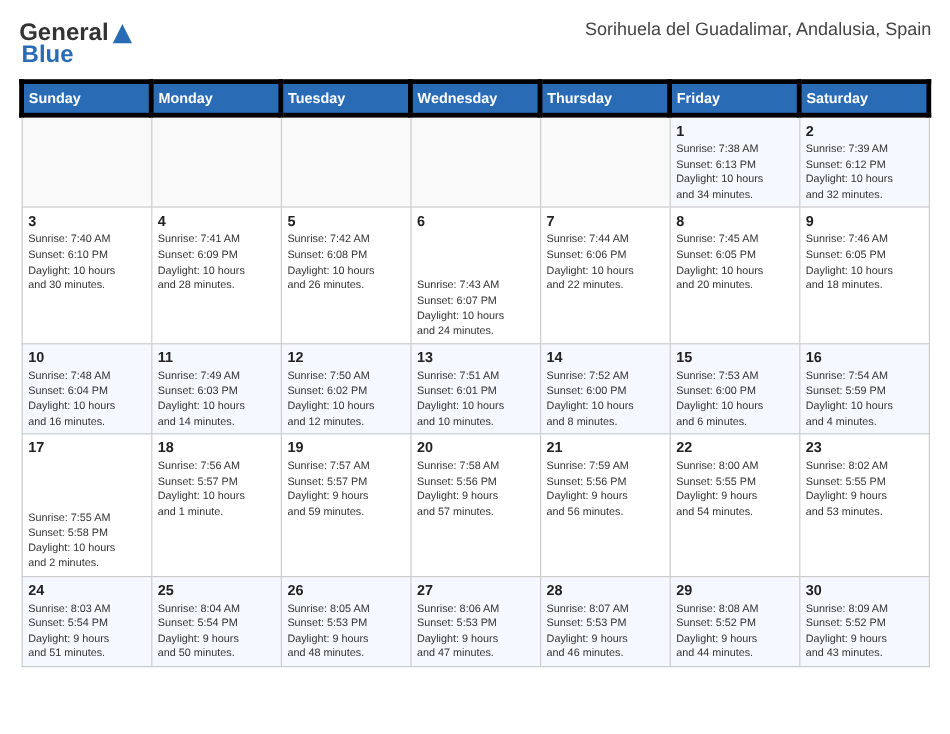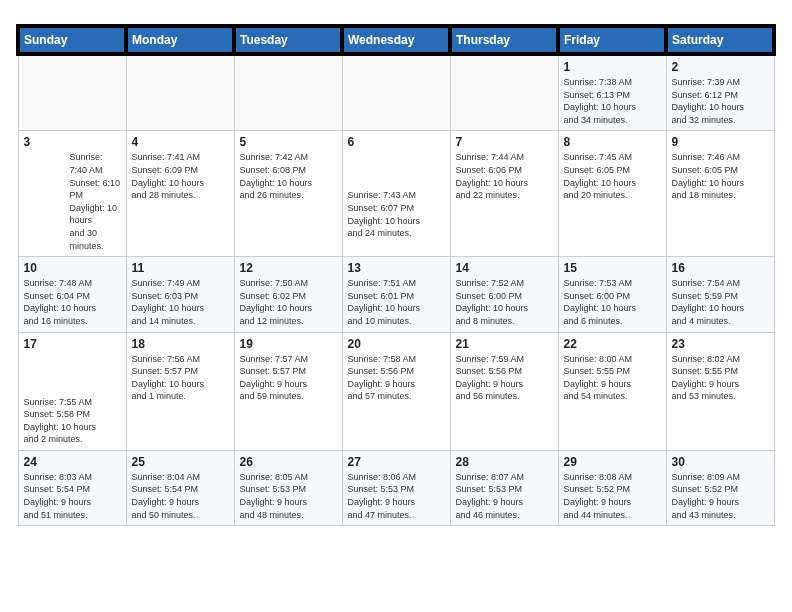--- a/index.html
+++ b/index.html
@@ -75,21 +75,31 @@
       line-height: 1.4;
     }
     td.empty {
       background: #f9f9f9 !important;
     }
   </style>
 </head>
 <body>
 
 <div class="header">
+  <div class="logo">
+    <div style="display:flex; align-items:center;">
+      <span style="font-size:20px; font-weight:bold; color:#333;">General</span>
+      <svg width="20" height="20" viewBox="0 0 20 20" style="margin-left:2px;">
+        <polygon points="10,2 18,18 2,18" fill="#2a6bb5"></polygon>
+      </svg>
+    </div>
+    <span style="font-size:20px; font-weight:bold; color:#2a6bb5; margin-top:-4px; margin-left:2px;">Blue</span>
+  </div>
   <div class="title-block">
+    <div class="subtitle">Sorihuela del Guadalimar, Andalusia, Spain</div>
   </div>
 </div>
 
 <table>
   <thead>
     <tr>
     <th>Sunday</th>
         <th>Monday</th>
         <th>Tuesday</th>
         <th>Wednesday</th>
@@ -116,21 +126,21 @@
           <span class="day-num">2</span>
           <div class="day-info" style="white-space: pre-line;">Sunrise: 7:39 AM
 Sunset: 6:12 PM
 Daylight: 10 hours
 and 32 minutes.</div>
         </td>
       </tr>
       <tr>
         <td>
           <span class="day-num">3</span>
-          <div class="day-info" style="white-space: pre-line; margin-left: 46px;">Sunrise: 7:40 AM
+          <div class="day-info" style="white-space: pre-line;">Sunrise: 7:40 AM
 Sunset: 6:10 PM
 Daylight: 10 hours
 and 30 minutes.</div>
         </td>
         <td>
           <span class="day-num">4</span>
           <div class="day-info" style="white-space: pre-line;">Sunrise: 7:41 AM
 Sunset: 6:09 PM
 Daylight: 10 hours
 and 28 minutes.</div>

